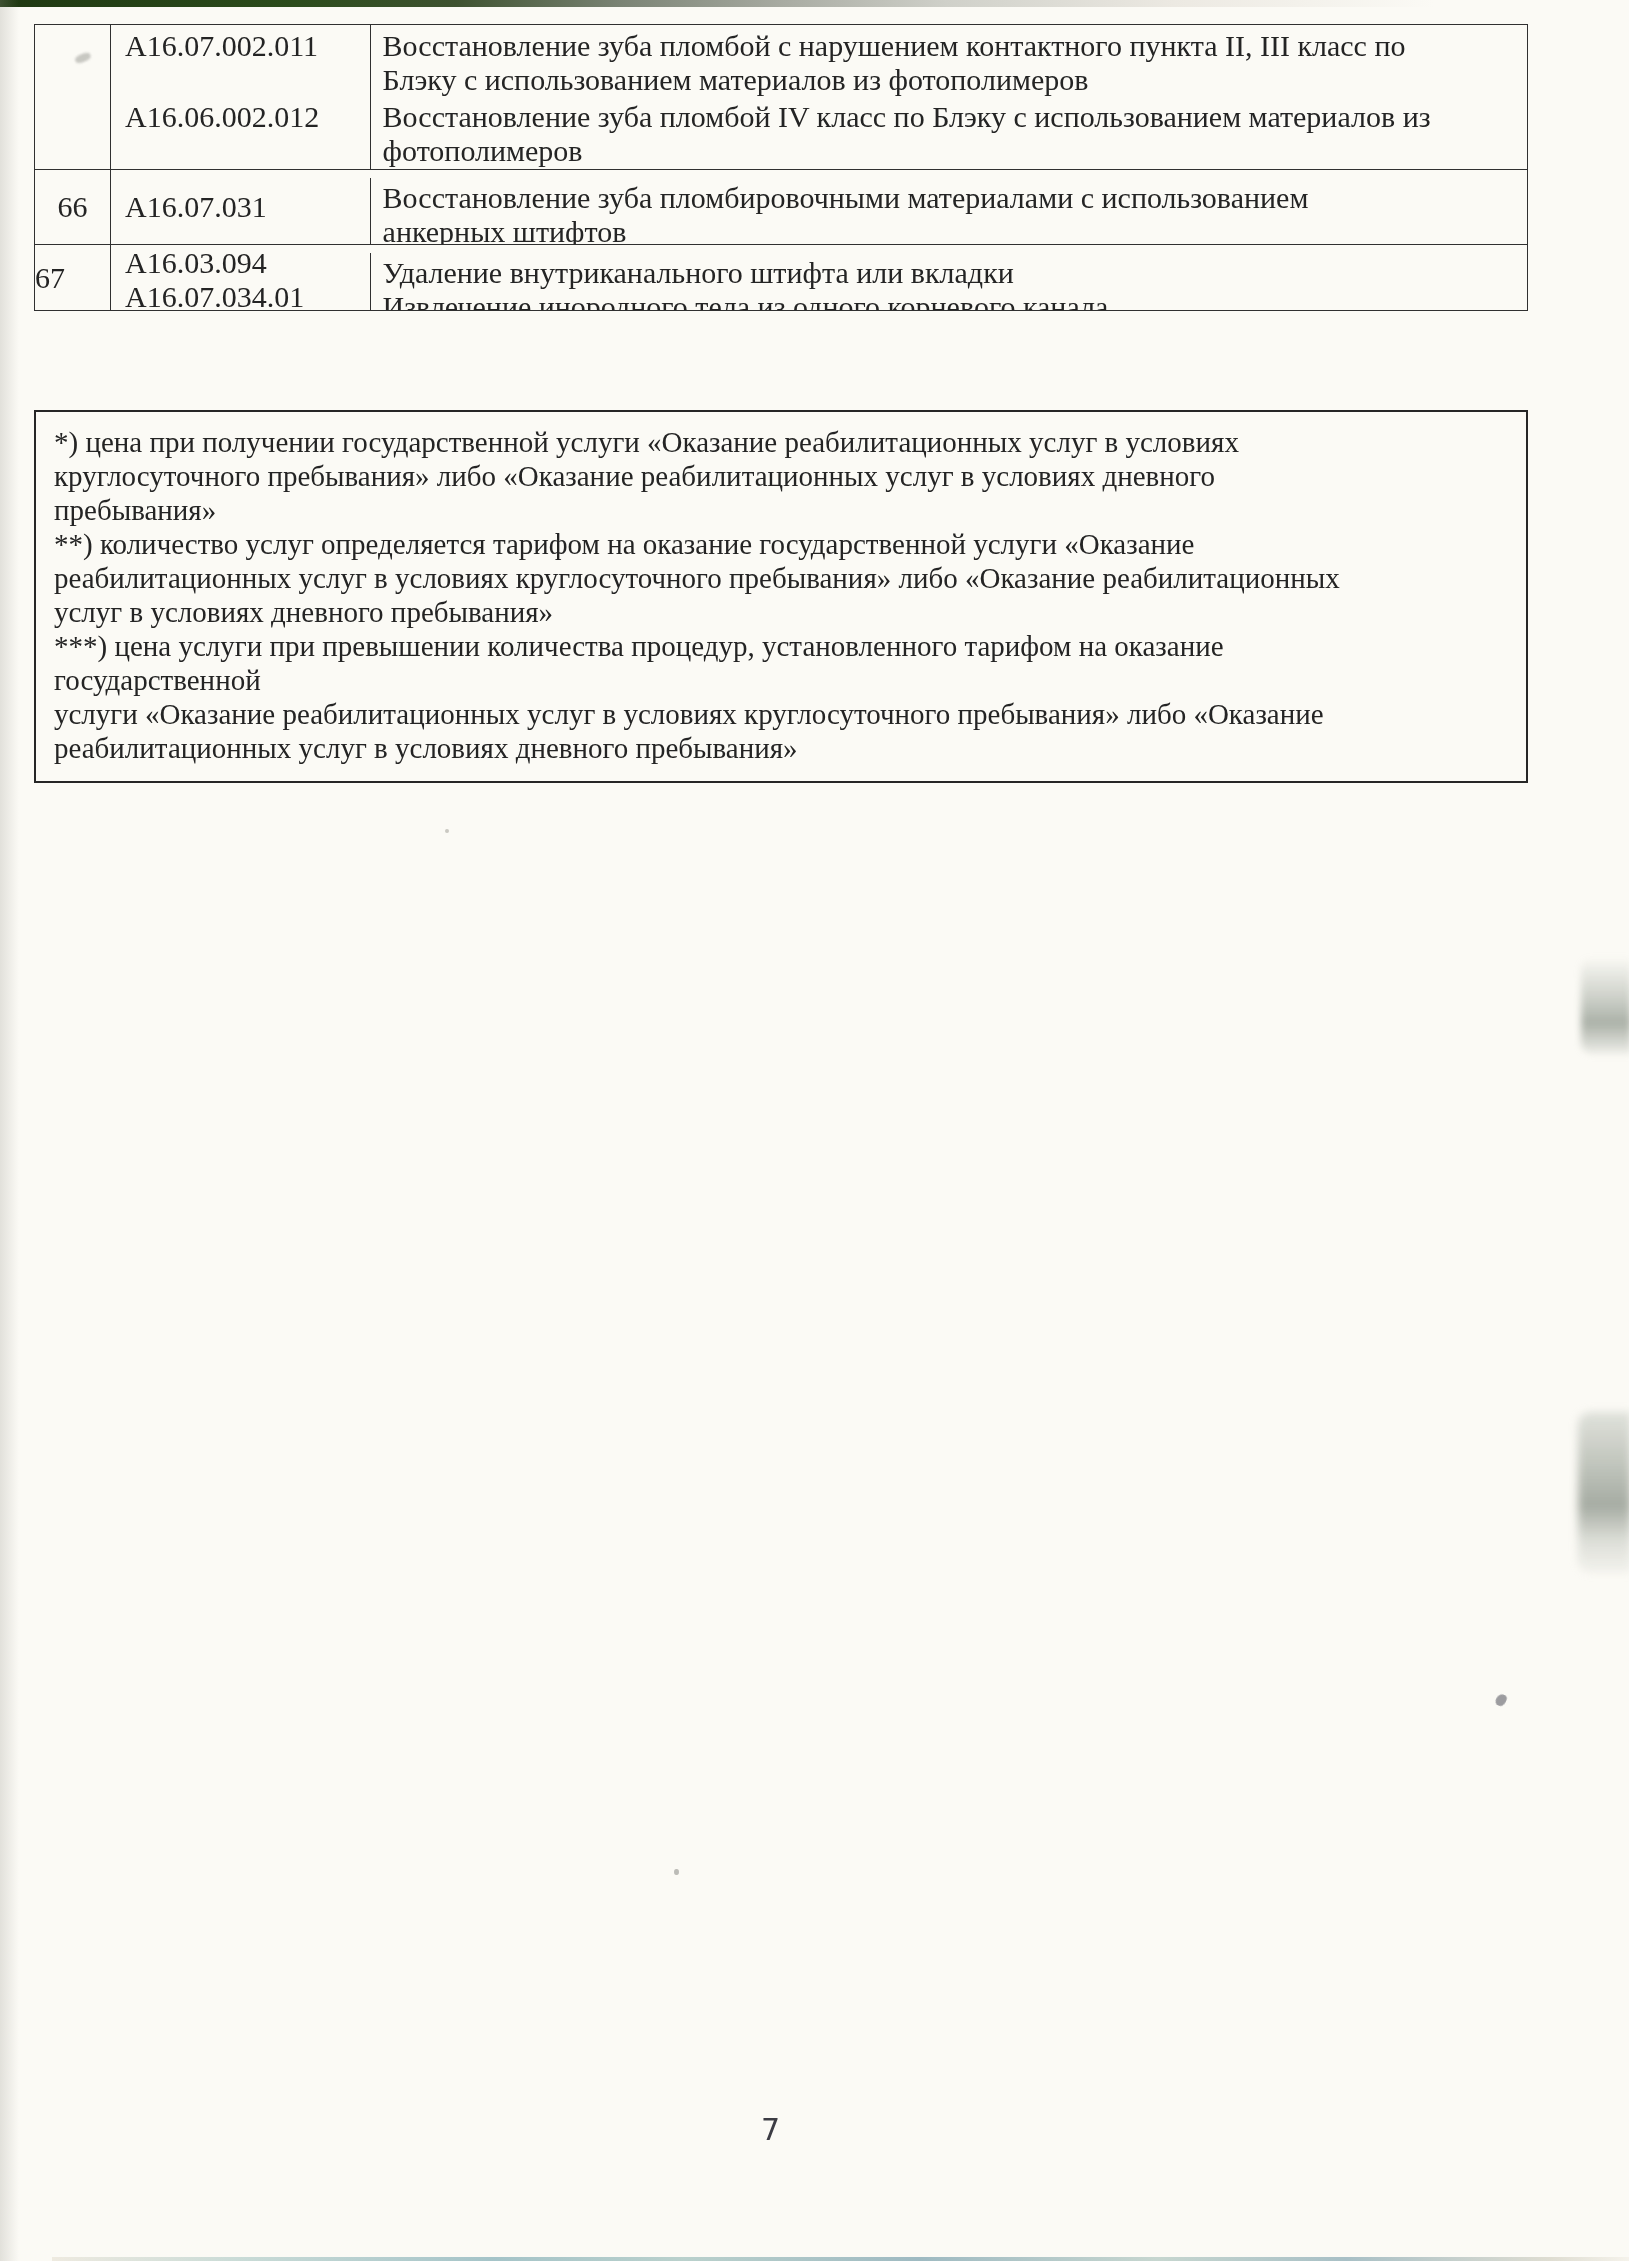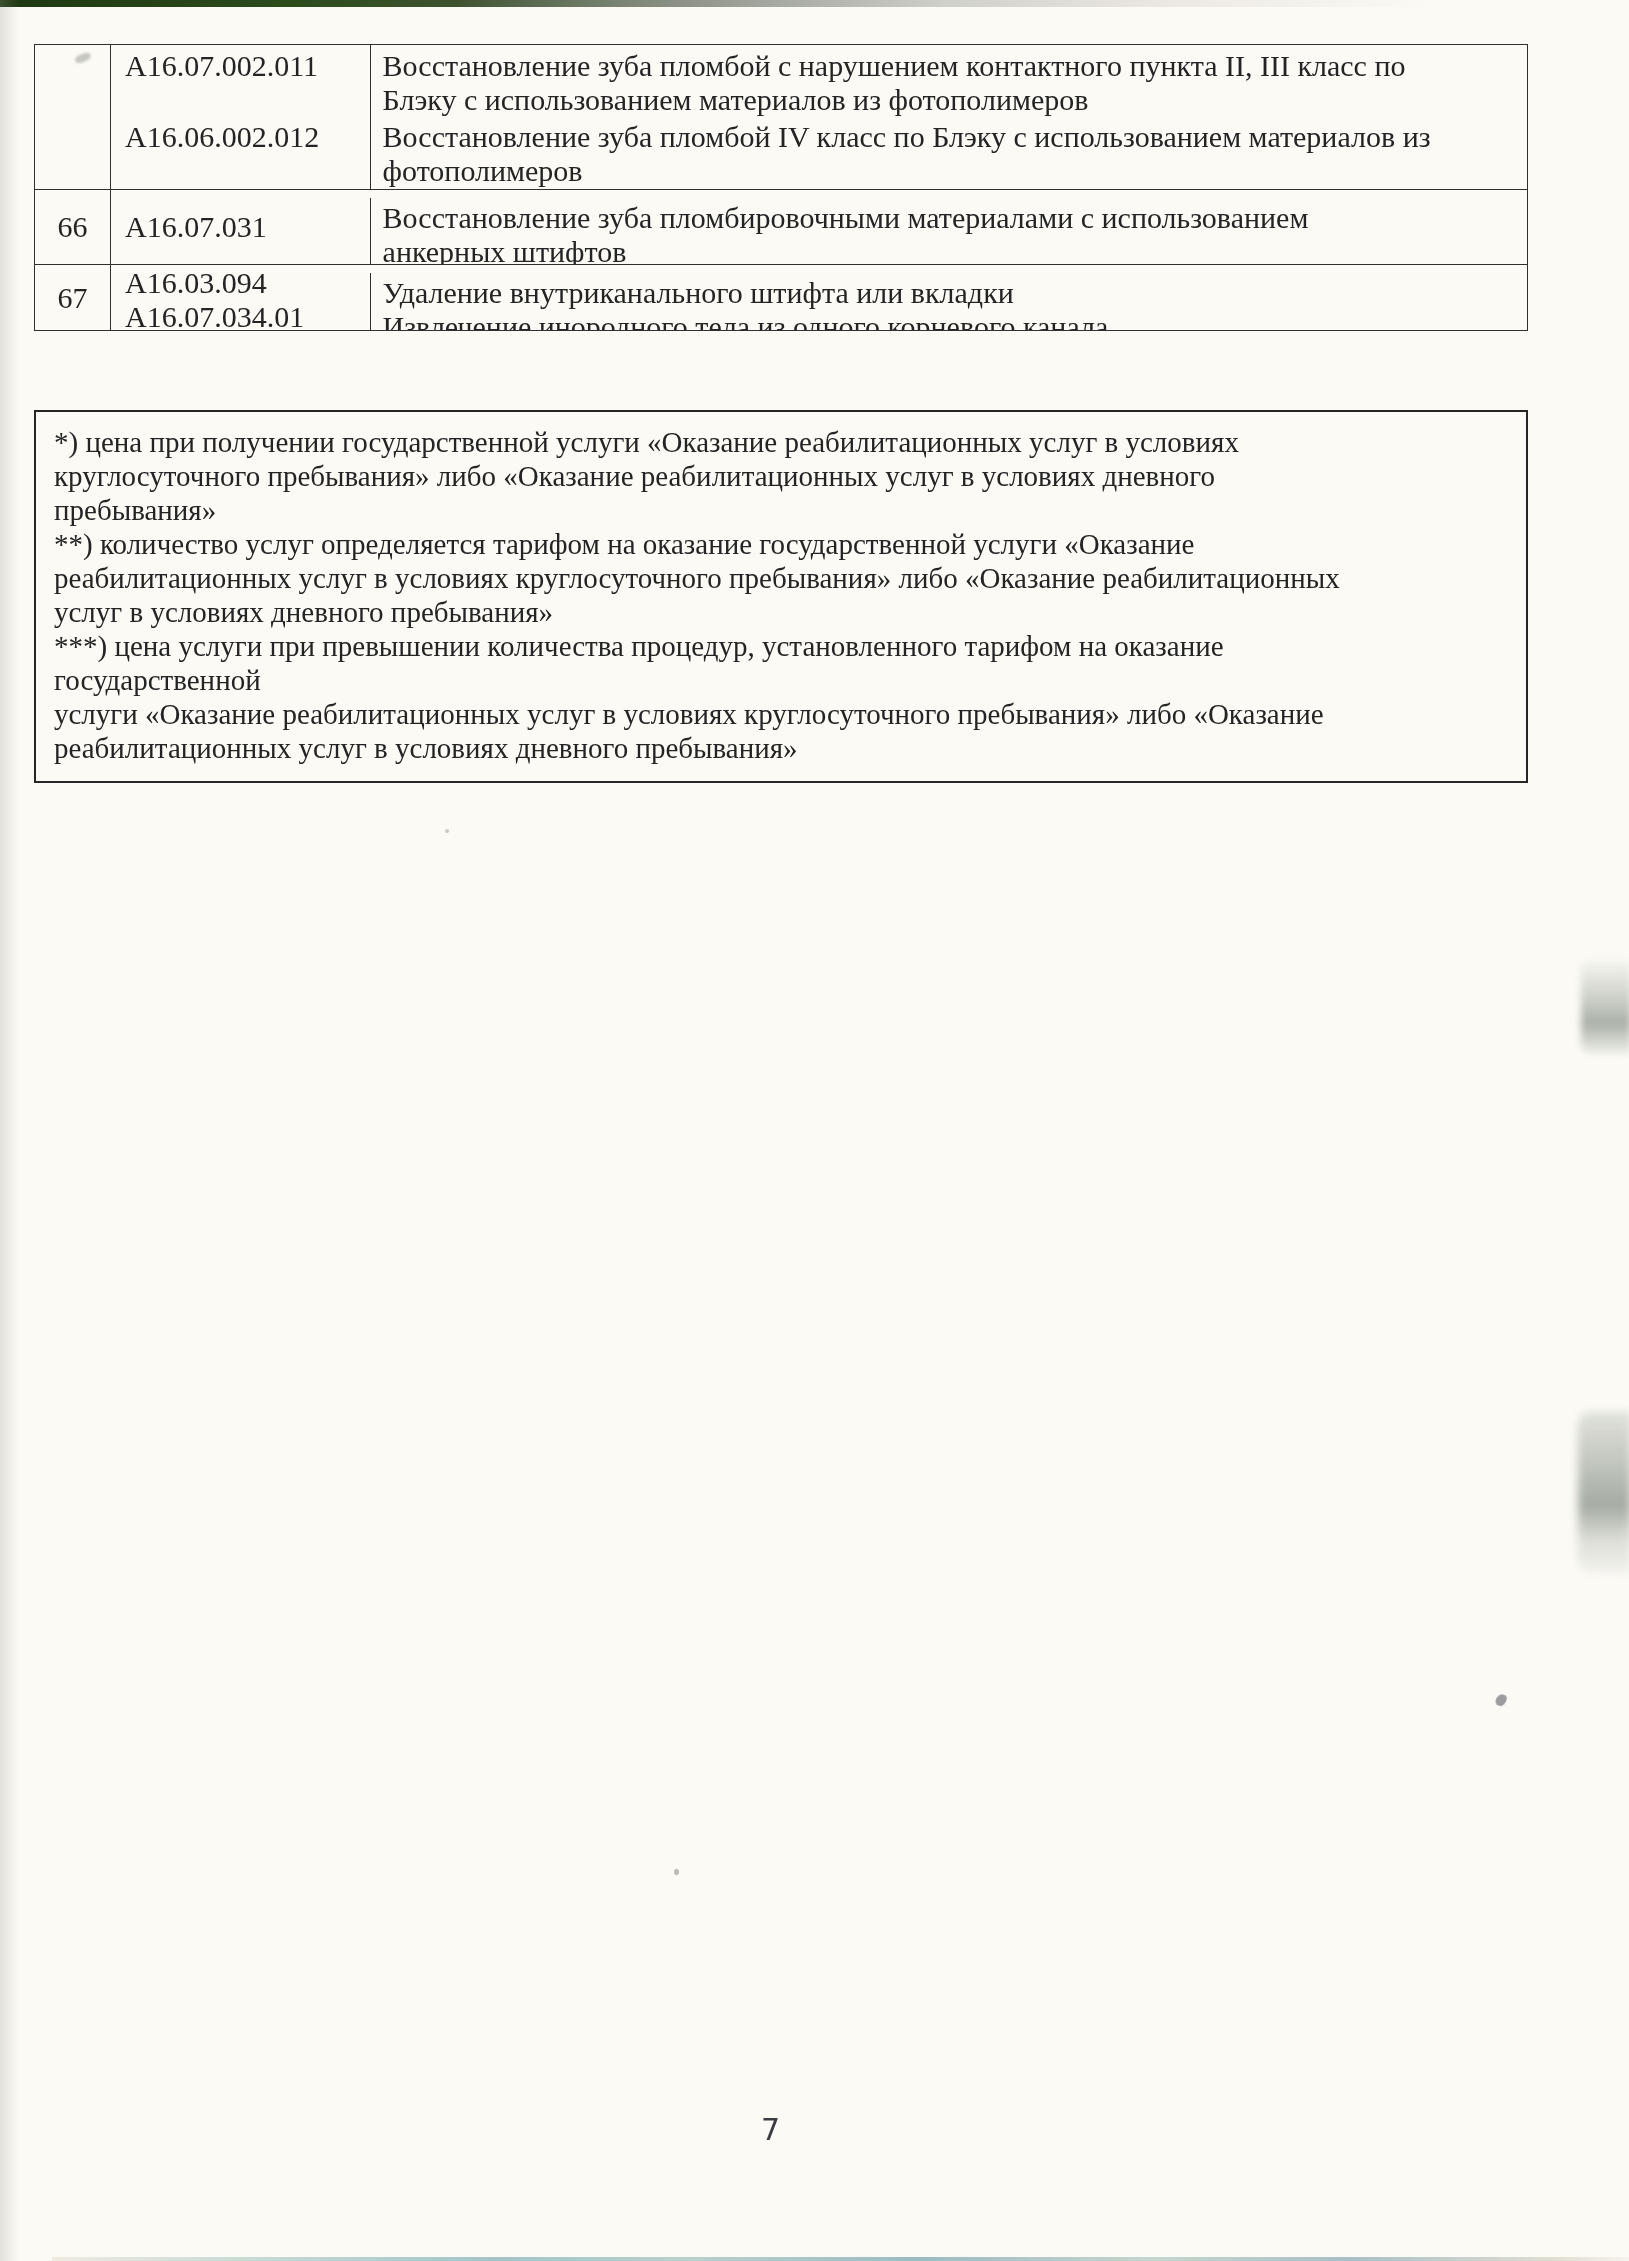--- a/index.html
+++ b/index.html
@@ -35,36 +35,36 @@
     background:linear-gradient(180deg,rgba(175,182,173,.35) 0%,rgba(150,158,147,.55) 30%,rgba(110,120,108,.6) 58%,rgba(165,172,162,.35) 80%,rgba(200,203,196,.15) 100%);
     filter:blur(4.5px);border-radius:13px 0 0 13px;
   }
   .speck1{position:absolute;left:1496px;top:1694px;width:9.7px;height:12.3px;background:#6a6a72;opacity:.65;border-radius:60% 40% 55% 45%;transform:rotate(24deg);filter:blur(0.6px);}
   .speck2{position:absolute;left:674px;top:1869px;width:4.5px;height:5.8px;background:#8a8a86;opacity:.55;border-radius:50%;filter:blur(0.6px);}
   .speck3{position:absolute;left:75px;top:54px;width:15.5px;height:8.4px;background:rgba(105,105,100,.35);transform:rotate(-22deg);filter:blur(1px);border-radius:40%;}
   .speck4{position:absolute;left:445px;top:829px;width:3.9px;height:3.9px;background:#9a988f;opacity:.5;border-radius:50%;}
 
   
   .svc-table{
-    position:absolute;left:34px;top:44px;width:1494px;
+    position:absolute;left:34px;top:24px;width:1494px;
     border:1.9px solid #303030;
     box-sizing:border-box;
     font-size:30px;line-height:34px;
   }
   .trow{
     display:grid;
     grid-template-columns:75px 260px 1fr;
     box-sizing:border-box;
   }
   .trow + .trow{border-top:1.9px solid #303030;}
   .trow-1{height:144px;}
   .trow-2{height:75px;}
   .trow-3{height:66px;}
   .cell{box-sizing:border-box;overflow:hidden;}
-  .cell-num{display:flex;align-items:center;justify-content:center;}
+  .cell-num{display:flex;align-items:center;justify-content:flex-start;}
   .cell-code{border-left:1.9px solid #303030;padding:3.9px 6.4px 0 14px;}
   .cell-svc{border-left:1.9px solid #303030;padding:3.9px 26px 0 11.6px;}
   .cell-code.vcenter,.cell-num.vcenter{padding-top:0;}
   .vcenter{display:flex;flex-direction:column;justify-content:center;}
   .blk{height:67px;white-space:pre-line;}
   .blk + .blk{margin-top:3.9px;}
   .blk-1line{height:34px;}
   .trow-2 .cell-svc,.trow-3 .cell-svc{padding-top:2.6px;margin-top:8px;}
   .trow-3 .cell-code{padding-top:1.3px;}
   .svc-text{white-space:pre-line;}

